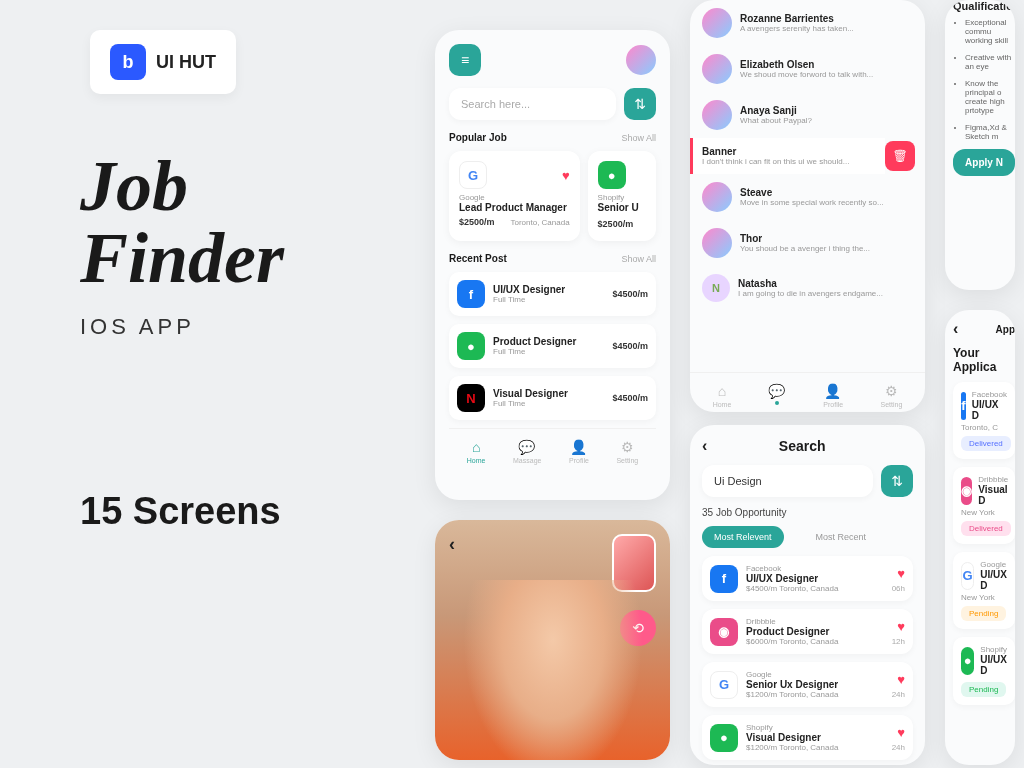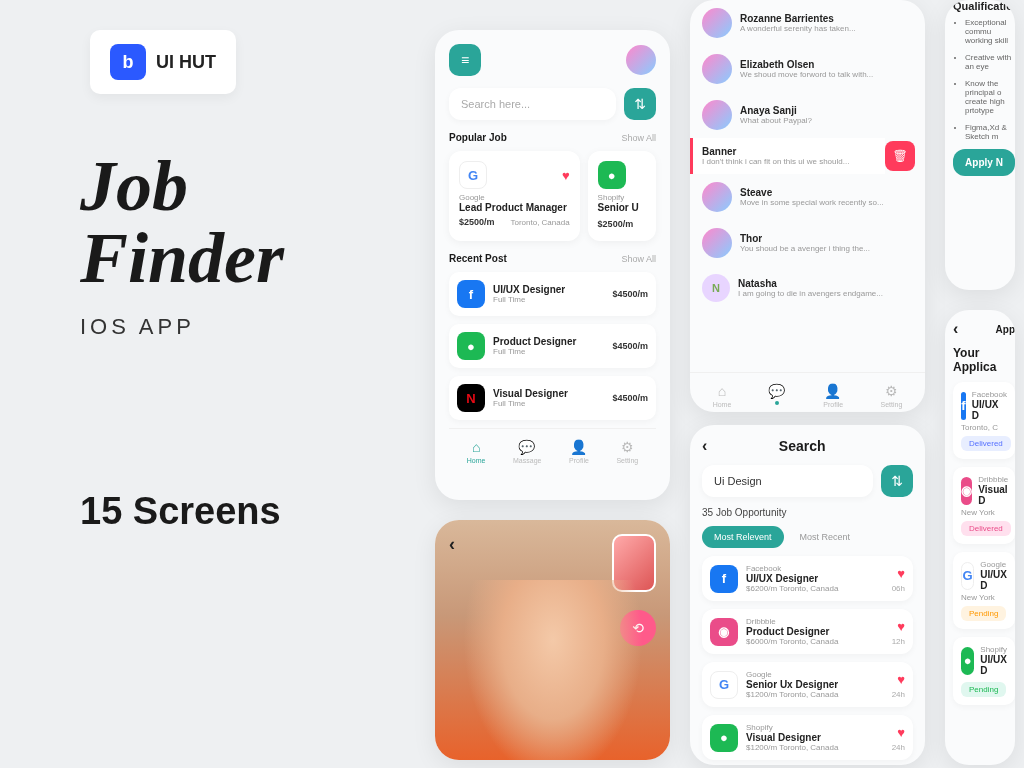--- a/index.html
+++ b/index.html
@@ -45,21 +45,21 @@
 
 .msg{display:flex;align-items:center;gap:8px;padding:8px 12px}
 .msg .avatar{flex-shrink:0}
 .msg-name{font-size:10px;font-weight:700;color:#222}
 .msg-text{font-size:8px;color:#999}
 .msg-del{background:#ff3b5c;color:#fff;width:30px;height:30px;border-radius:8px;display:flex;align-items:center;justify-content:center;font-size:12px}
 .msg-banner{background:#fff;margin:0 0 0 -20px;padding:8px 12px 8px 32px;position:relative}
 .msg-banner::before{content:"";position:absolute;left:20px;top:0;bottom:0;width:3px;background:#ff3b5c}
 
 .back{font-size:16px;font-weight:700;color:#222}
-.chips{display:flex;gap:4px;margin:8px 0}
+.chips{display:flex;gap:20px;margin:8px 0}
 .chip{padding:6px 12px;border-radius:14px;font-size:9px}
 .chip.active{background:#2aa599;color:#fff}
 .chip.inactive{color:#999}
 .srow{display:flex;align-items:center;gap:8px;background:#fff;border-radius:12px;padding:8px;margin-bottom:8px;box-shadow:0 2px 6px rgba(0,0,0,0.04)}
 .srow .meta{flex:1}
 .srow .time{font-size:8px;color:#aaa;margin-top:2px}
 
 .qual{font-size:11px;font-weight:700;margin-bottom:6px;color:#222}
 .qlist{list-style:disc;padding-left:12px}
 .qlist li{font-size:8px;color:#666;margin-bottom:8px}
@@ -175,21 +175,21 @@
     <div class="face"></div>
   </div>
 </div>
 
 <div class="phone phone3" style="display:flex;flex-direction:column">
   <div id="msglist" style="flex:1;overflow:hidden">
       <div class="msg">
         <div class="avatar"></div>
         <div style="flex:1">
           <div class="msg-name">Rozanne Barrientes</div>
-          <div class="msg-text">A wonderful serenity has taken...</div>
+          <div class="msg-text">A avengers serenity has taken...</div>
         </div>
       </div>
       <div class="msg">
         <div class="avatar"></div>
         <div style="flex:1">
           <div class="msg-name">Elizabeth Olsen</div>
           <div class="msg-text">We shoud move forword to talk with...</div>
         </div>
       </div>
       <div class="msg">
@@ -256,21 +256,21 @@
   <div class="chips">
     <div class="chip active">Most Relevent</div>
     <div class="chip inactive">Most Recent</div>
   </div>
   <div id="searchlist">
       <div class="srow">
         <div class="co-icon facebook">f</div>
         <div class="meta">
           <div class="tiny">Facebook</div>
           <div class="job-title">UI/UX Designer</div>
-          <div class="tiny">$6200/m   Toronto, Canada</div>
+          <div class="tiny">$4500/m   Toronto, Canada</div>
         </div>
         <div style="text-align:right"><span class="heart">♥</span><div class="time">06h</div></div>
       </div>
       <div class="srow">
         <div class="co-icon dribbble">◉</div>
         <div class="meta">
           <div class="tiny">Dribbble</div>
           <div class="job-title">Product Designer</div>
           <div class="tiny">$6000/m   Toronto, Canada</div>
         </div>

